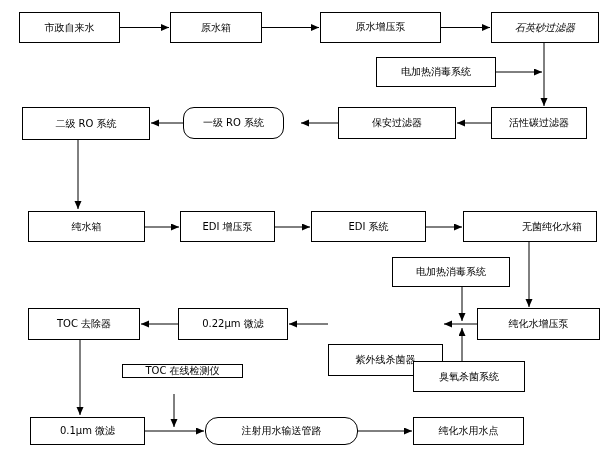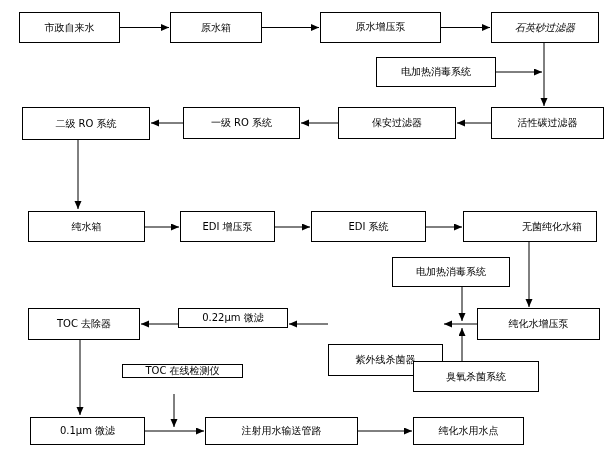--- a/index.html
+++ b/index.html
@@ -69,36 +69,36 @@
   </svg>
 
   <div class="node" style="left:19px;top:12px;width:101px;height:31px;">市政自来水</div>
   <div class="node" style="left:170px;top:12px;width:92px;height:31px;">原水箱</div>
   <div class="node" style="left:320px;top:12px;width:121px;height:31px;font-family:Liberation Mono, monospace;">原水增压泵</div>
   <div class="node" style="left:491px;top:12px;width:108px;height:31px;font-style:italic;">石英砂过滤器</div>
 
   <div class="node" style="left:376px;top:57px;width:120px;height:30px;">电加热消毒系统</div>
 
   <div class="node" style="left:22px;top:107px;width:128px;height:33px;">二级 RO 系统</div>
-  <div class="node" style="left:183px;top:107px;width:117px;height:32px;">一级 RO 系统</div>
+  <div class="node" style="left:183px;top:107px;width:101px;height:32px;border-radius:11px;">一级 RO 系统</div>
   <div class="node" style="left:338px;top:107px;width:118px;height:32px;">保安过滤器</div>
-  <div class="node" style="left:491px;top:107px;width:113px;height:32px;">活性碳过滤器</div>
+  <div class="node" style="left:491px;top:107px;width:96px;height:32px;">活性碳过滤器</div>
 
   <div class="node" style="left:28px;top:211px;width:117px;height:31px;">纯水箱</div>
   <div class="node" style="left:180px;top:211px;width:95px;height:31px;">EDI 增压泵</div>
   <div class="node" style="left:311px;top:211px;width:115px;height:31px;">EDI 系统</div>
   <div class="node" style="left:463px;top:211px;width:134px;height:31px;padding-left:44px;">无菌纯化水箱</div>
 
   <div class="node" style="left:392px;top:257px;width:118px;height:30px;">电加热消毒系统</div>
 
   <div class="node" style="left:28px;top:308px;width:112px;height:32px;">TOC 去除器</div>
-  <div class="node" style="left:178px;top:308px;width:110px;height:20px;">0.22μm 微滤</div>
+  <div class="node" style="left:178px;top:308px;width:110px;height:32px;">0.22μm 微滤</div>
   <div class="node" style="left:328px;top:308px;width:115px;height:32px;margin-top:36px;">紫外线杀菌器</div>
   <div class="node" style="left:477px;top:308px;width:123px;height:32px;">纯化水增压泵</div>
 
-  <div class="node" style="left:413px;top:361px;width:126px;height:31px;">臭氧杀菌系统</div>
+  <div class="node" style="left:413px;top:361px;width:112px;height:31px;">臭氧杀菌系统</div>
   <div class="node" style="left:122px;top:364px;width:121px;height:14px;">TOC 在线检测仪</div>
 
   <div class="node" style="left:30px;top:417px;width:115px;height:28px;">0.1μm 微滤</div>
-  <div class="node" style="left:205px;top:417px;width:153px;height:28px;">注射用水输送管路</div>
+  <div class="node" style="left:205px;top:417px;width:153px;height:28px;border-radius:13px;">注射用水输送管路</div>
   <div class="node" style="left:413px;top:417px;width:111px;height:28px;">纯化水用水点</div>
 
 </div>
 
 </body></html>

